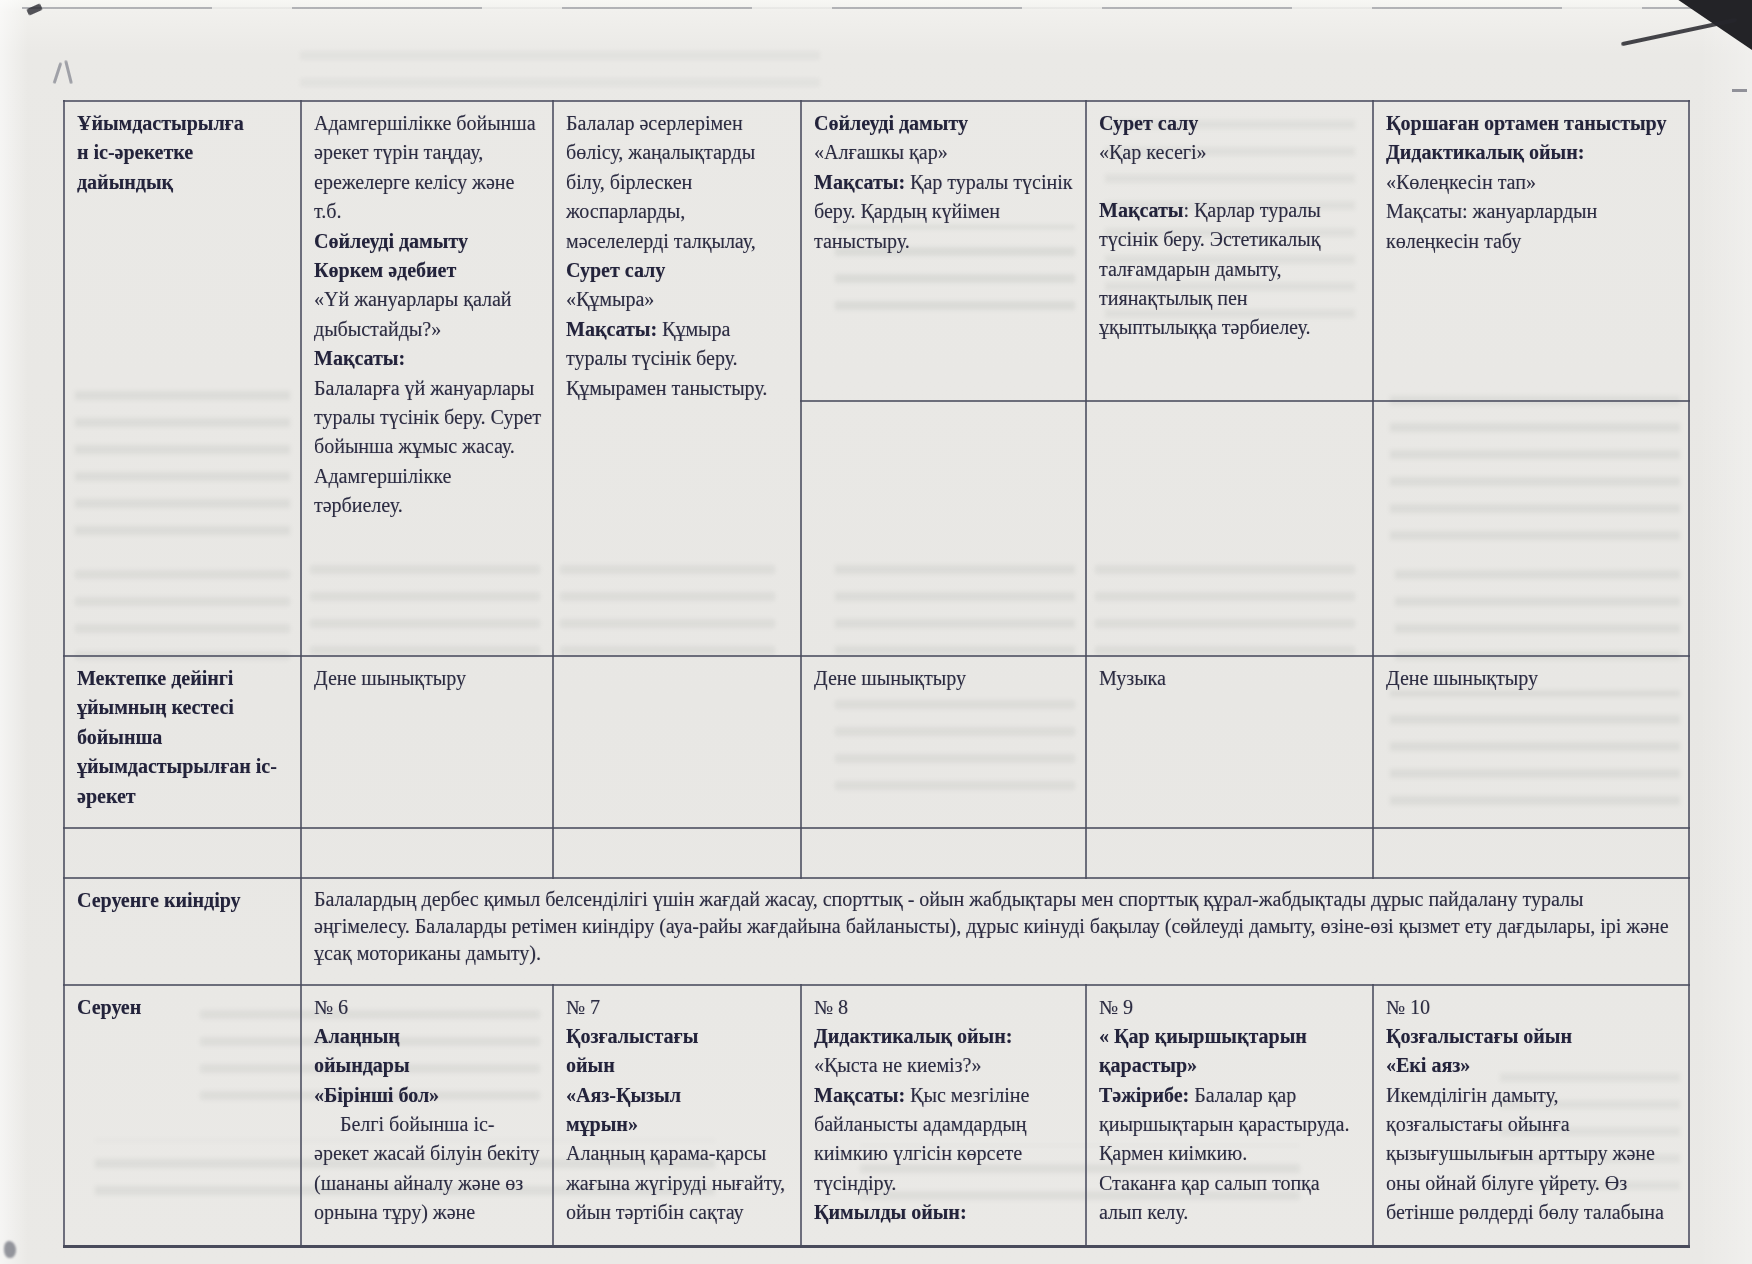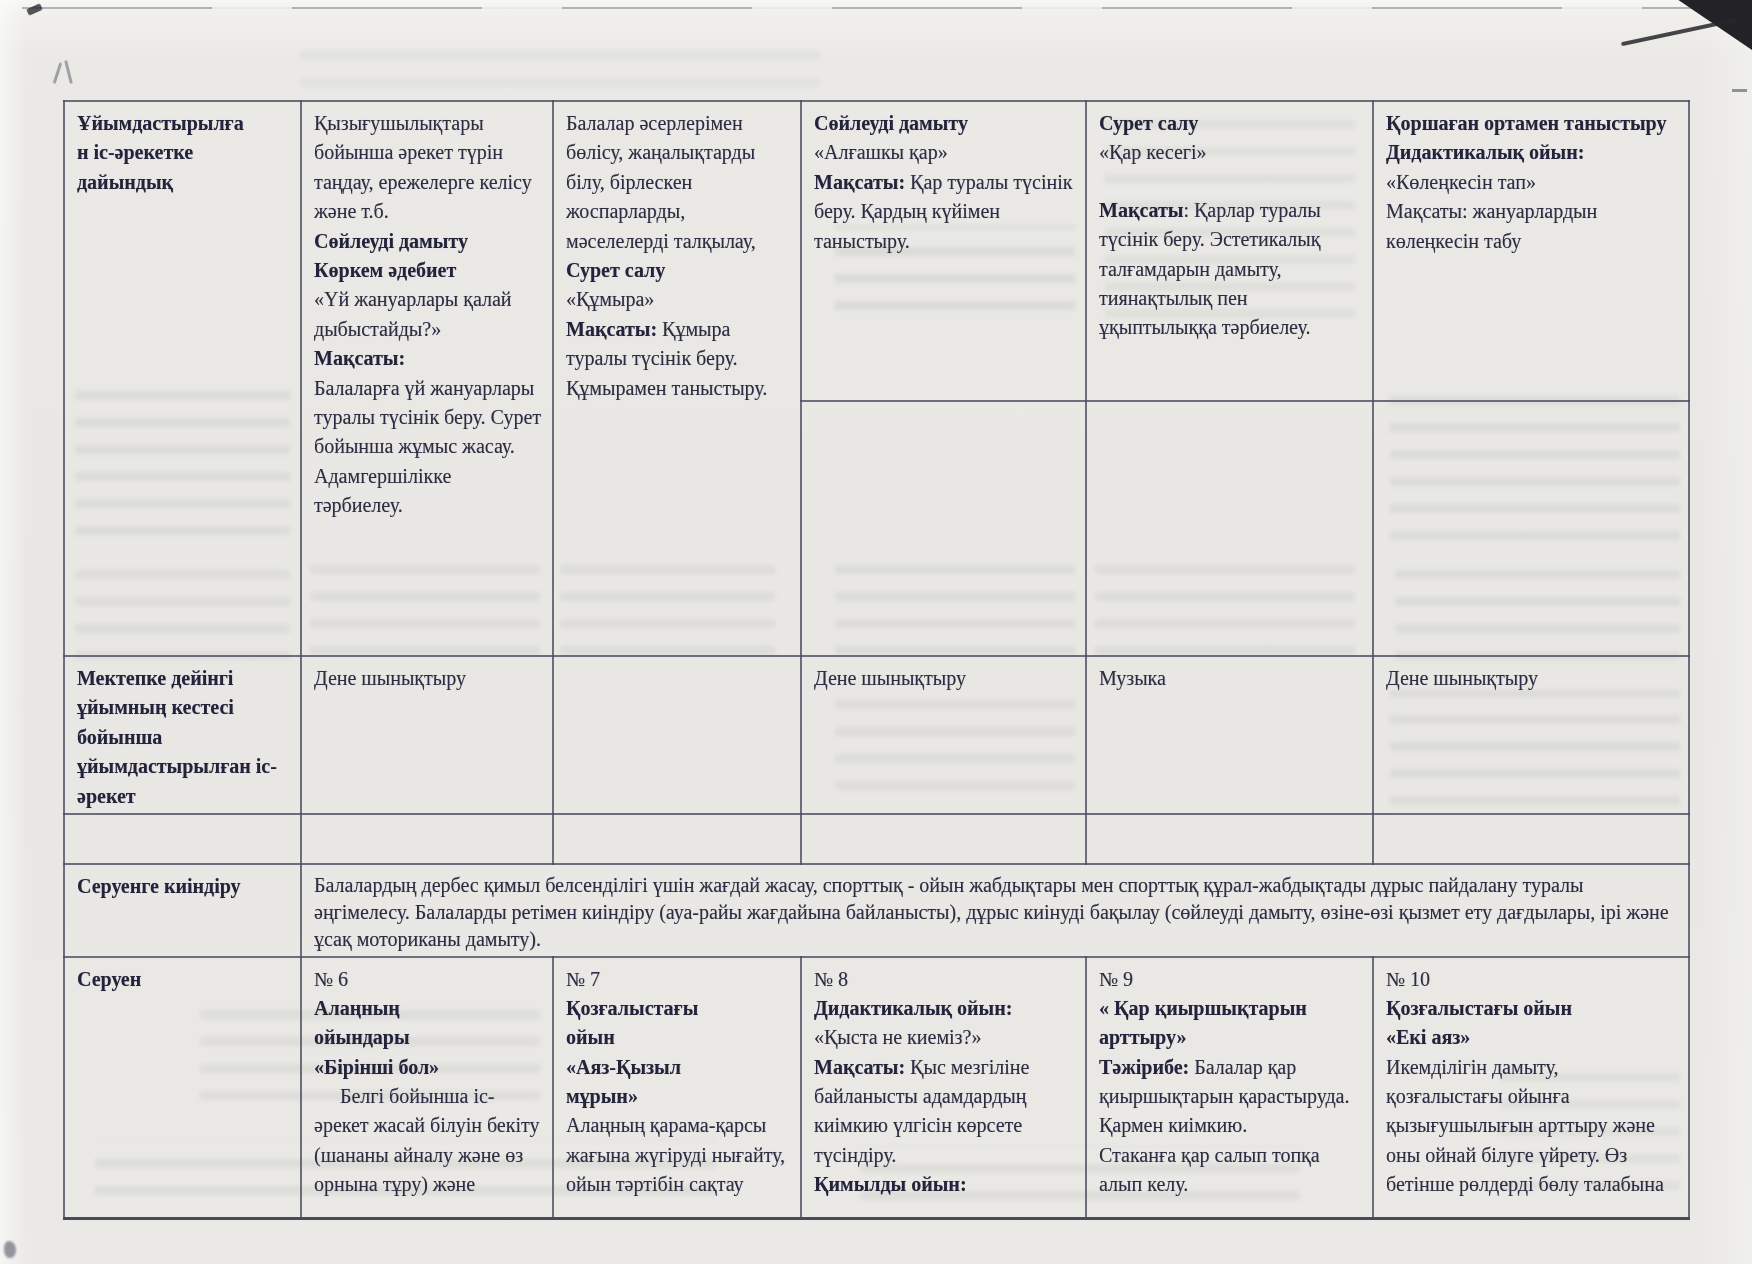--- a/index.html
+++ b/index.html
@@ -8,21 +8,21 @@
   .page{position:relative;width:1752px;height:1264px;
         background:linear-gradient(180deg,#f7f7f4 0px,#f1f0ed 12px,#eae9e6 55px,#e8e7e4 700px,#eae9e6 1264px);}
   .page::before{content:'';position:absolute;inset:0;pointer-events:none;
         background:linear-gradient(90deg,rgba(255,255,255,.55) 0,rgba(255,255,255,0) 28px,rgba(255,255,255,0) 97%,rgba(255,255,255,.3) 100%);}
 
   
   table.plan{position:absolute;left:63px;top:100px;width:1625px;z-index:2;
         border-collapse:collapse;table-layout:fixed;
         color:#2c2c42;font-size:20px;line-height:1.47;}
   table.plan td{border:2px solid rgba(73,76,94,.78);vertical-align:top;
-        padding:7px 10px 2px 12px;
+        padding:7px 10px 16px 12px;
         text-shadow:0.3px 0.3px 0.7px rgba(44,44,66,.33);}
   tr.r1{height:300px} tr.r1b{height:255px} tr.r3{height:153px}
   tr.r4{height:50px}  tr.r5{height:85px}   tr.r6{height:262px}
   tr.r6 td .cellbox{max-height:248px;overflow:hidden;}
   tr.r6 td{border-bottom-width:3px;border-bottom-color:rgba(55,58,75,.9);}
   td.label{font-weight:bold;}
   td.merged{line-height:1.36;padding-top:8px;padding-right:170px;border-radius:15px;}
   .para{margin:0;}
   .para.gap{margin-top:28px;}
   .para.indent{text-indent:26px;}
@@ -91,21 +91,21 @@
         <col style="width:316px">
     </colgroup>
     <tbody>
         <tr class="r1">
       <td class="label" rowspan="2">
             <div class="para"><b>Ұйымдастырылға</b></div>
             <div class="para"><b>н іс-әрекетке</b></div>
             <div class="para"><b>дайындық</b></div>
           </td>
       <td rowspan="2">
-            <div class="para"><span>Қызығушылықтары бойынша әрекет түрін таңдау, ережелерге келісу және т.б.</span></div>
+            <div class="para"><span>Адамгершілікке бойынша әрекет түрін таңдау, ережелерге келісу және т.б.</span></div>
             <div class="para"><b>Сөйлеуді дамыту</b></div>
             <div class="para"><b>Көркем әдебиет</b></div>
             <div class="para"><span> «Үй жануарлары қалай дыбыстайды?»</span></div>
             <div class="para"><b>Мақсаты:</b></div>
             <div class="para"><span>Балаларға үй жануарлары туралы түсінік беру. Сурет бойынша жұмыс жасау.</span></div>
             <div class="para"><span>Адамгершілікке тәрбиелеу.</span></div>
           </td>
       <td rowspan="2">
             <div class="para"><span>Балалар әсерлерімен бөлісу, жаңалықтарды білу, бірлескен жоспарларды, мәселелерді талқылау,</span></div>
             <div class="para"><b>Сурет салу</b></div>
@@ -197,21 +197,21 @@
               <div class="para"><b>Дидактикалық ойын:</b></div>
               <div class="para"><span>«Қыста не киеміз?»</span></div>
               <div class="para"><b>Мақсаты:</b><span> Қыс мезгіліне байланысты адамдардың киімкию үлгісін көрсете түсіндіру.</span></div>
               <div class="para"><b>Қимылды ойын:</b></div>
             </div>
           </td>
       <td>
             <div class="cellbox">
               <div class="para"><span>№ 9</span></div>
               <div class="para"><b>« Қар қиыршықтарын</b></div>
-              <div class="para"><b>арттыру»</b></div>
+              <div class="para"><b>қарастыр»</b></div>
               <div class="para"><b>Тәжірибе:</b><span> Балалар қар қиыршықтарын қарастыруда.</span></div>
               <div class="para"><span>Қармен киімкию.</span></div>
               <div class="para"><span>Стаканға қар салып топқа алып келу.</span></div>
             </div>
           </td>
       <td>
             <div class="cellbox">
               <div class="para"><span>№ 10</span></div>
               <div class="para"><b>Қозғалыстағы ойын</b></div>
               <div class="para"><b>«Екі аяз»</b></div>

